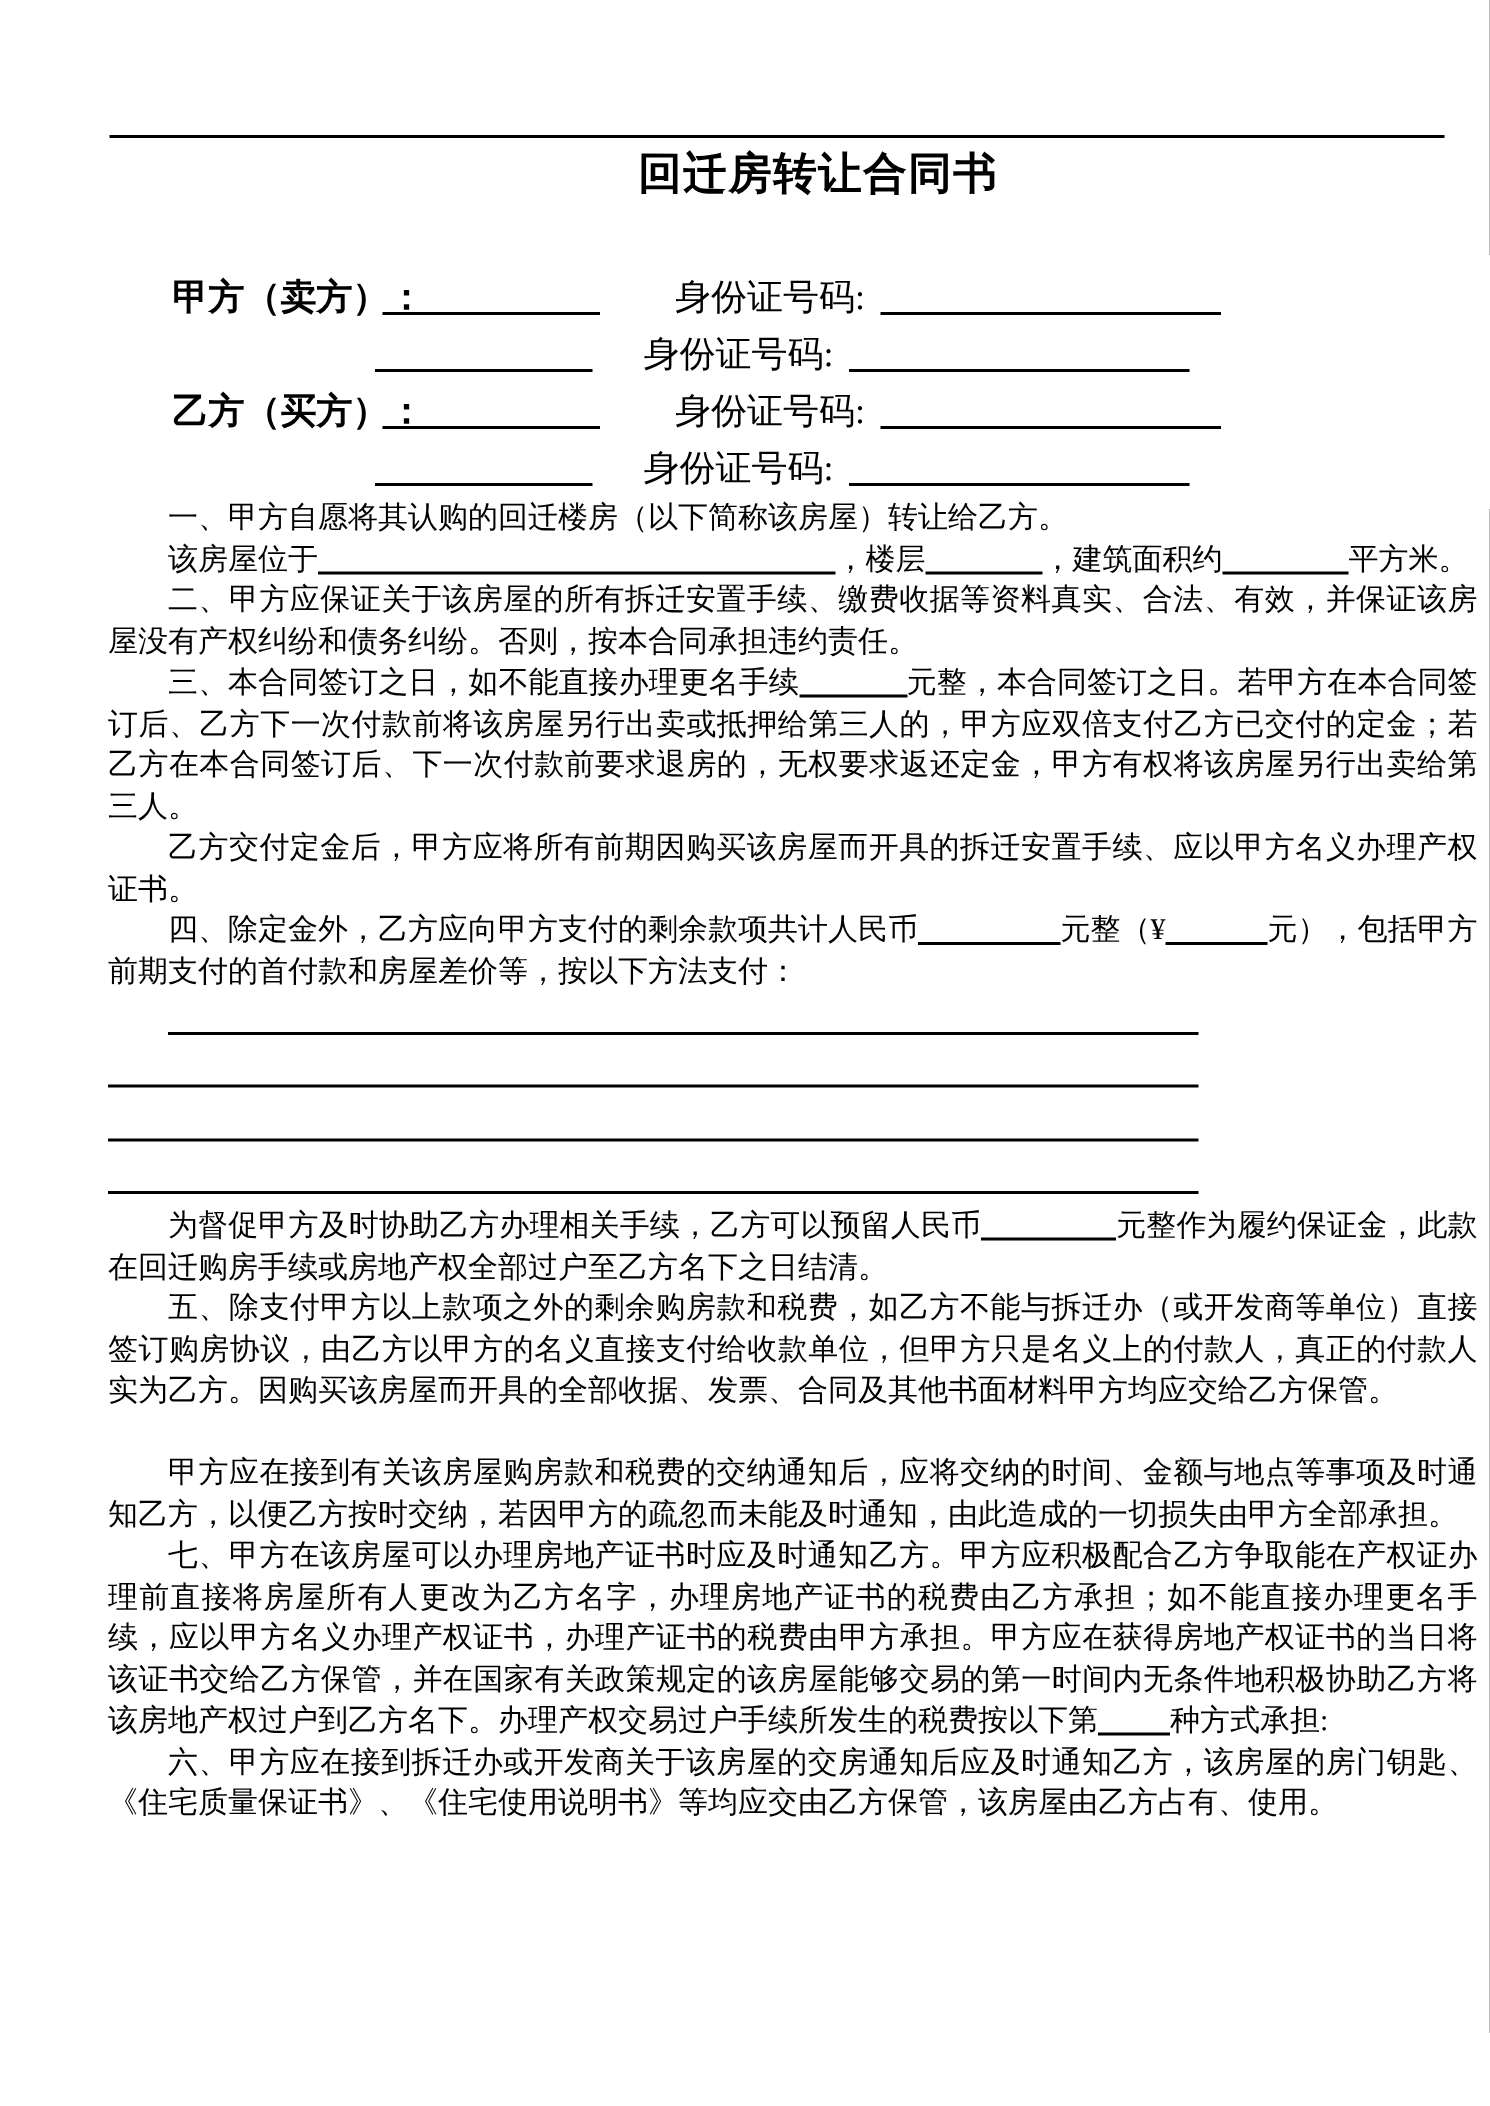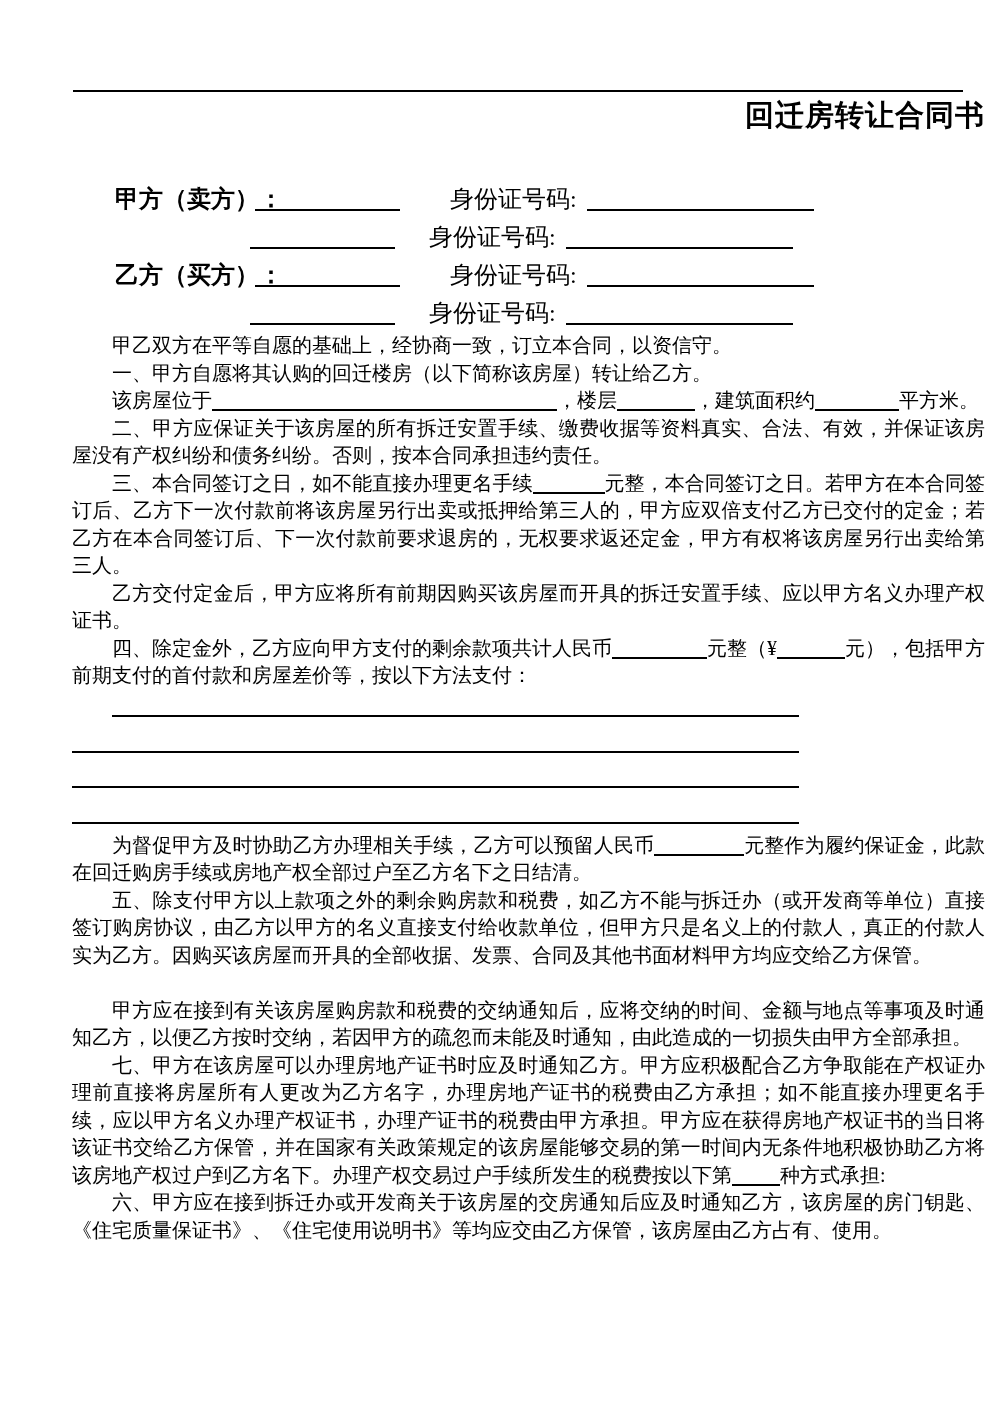--- a/index.html
+++ b/index.html
@@ -13,21 +13,21 @@
     overflow:hidden;
   }
   .top-rule{
     position:absolute;left:73px;top:90px;width:890px;height:0;
     border-top:2px solid #000;
   }
   .doc-title{
     margin:0 8px 0 72px;
     padding-top:96px;
     padding-left:34px;
-    text-align:right;
+    text-align:center;
     font-size:29px;
     font-weight:bold;
     letter-spacing:1px;
   }
   .parties{
     margin:44px 8px 0 72px;
     font-size:24px;
   }
   .party-row{height:38px;line-height:38px;white-space:nowrap;}
   .party-row .p-label{display:inline-block;width:140px;font-weight:bold;margin-left:43px;}
@@ -84,21 +84,20 @@
     <div class="party-row">
       <span class="p-label">乙方（买方）：</span><span class="blank b-name"></span><span class="id-label">身份证号码:</span><span class="blank b-id"></span>
     </div>
     <div class="party-row cont">
       <span class="lead-space"></span><span class="blank b-name"></span><span class="id-label">身份证号码:</span><span class="blank b-id"></span>
     </div>
   </div>
 
   <div class="body-text">
 
-    <p>甲乙双方在平等自愿的基础上，经协商一致，订立本合同，以资信守。</p>
 
     <p>一、甲方自愿将其认购的回迁楼房（以下简称该房屋）转让给乙方。</p>
 
     <p><span>该房屋位于</span><span class="blank b-loc"></span><span>，楼层</span><span class="blank b-floor"></span><span>，建筑面积约</span><span class="blank b-area"></span><span>平方米。</span></p>
 
     <p>二、甲方应保证关于该房屋的所有拆迁安置手续、缴费收据等资料真实、合法、有效，并保证该房屋没有产权纠纷和债务纠纷。否则，按本合同承担违约责任。</p>
 
     <p><span>三、本合同签订之日，如不能直接办理更名手续</span><span class="blank b-deposit"></span><span>元整，本合同签订之日。若甲方在本合同签订后、乙方下一次付款前将该房屋另行出卖或抵押给第三人的，甲方应双倍支付乙方已交付的定金；若乙方在本合同签订后、下一次付款前要求退房的，无权要求返还定金，甲方有权将该房屋另行出卖给第三人。</span></p>
 
     <p>乙方交付定金后，甲方应将所有前期因购买该房屋而开具的拆迁安置手续、应以甲方名义办理产权证书。</p>

